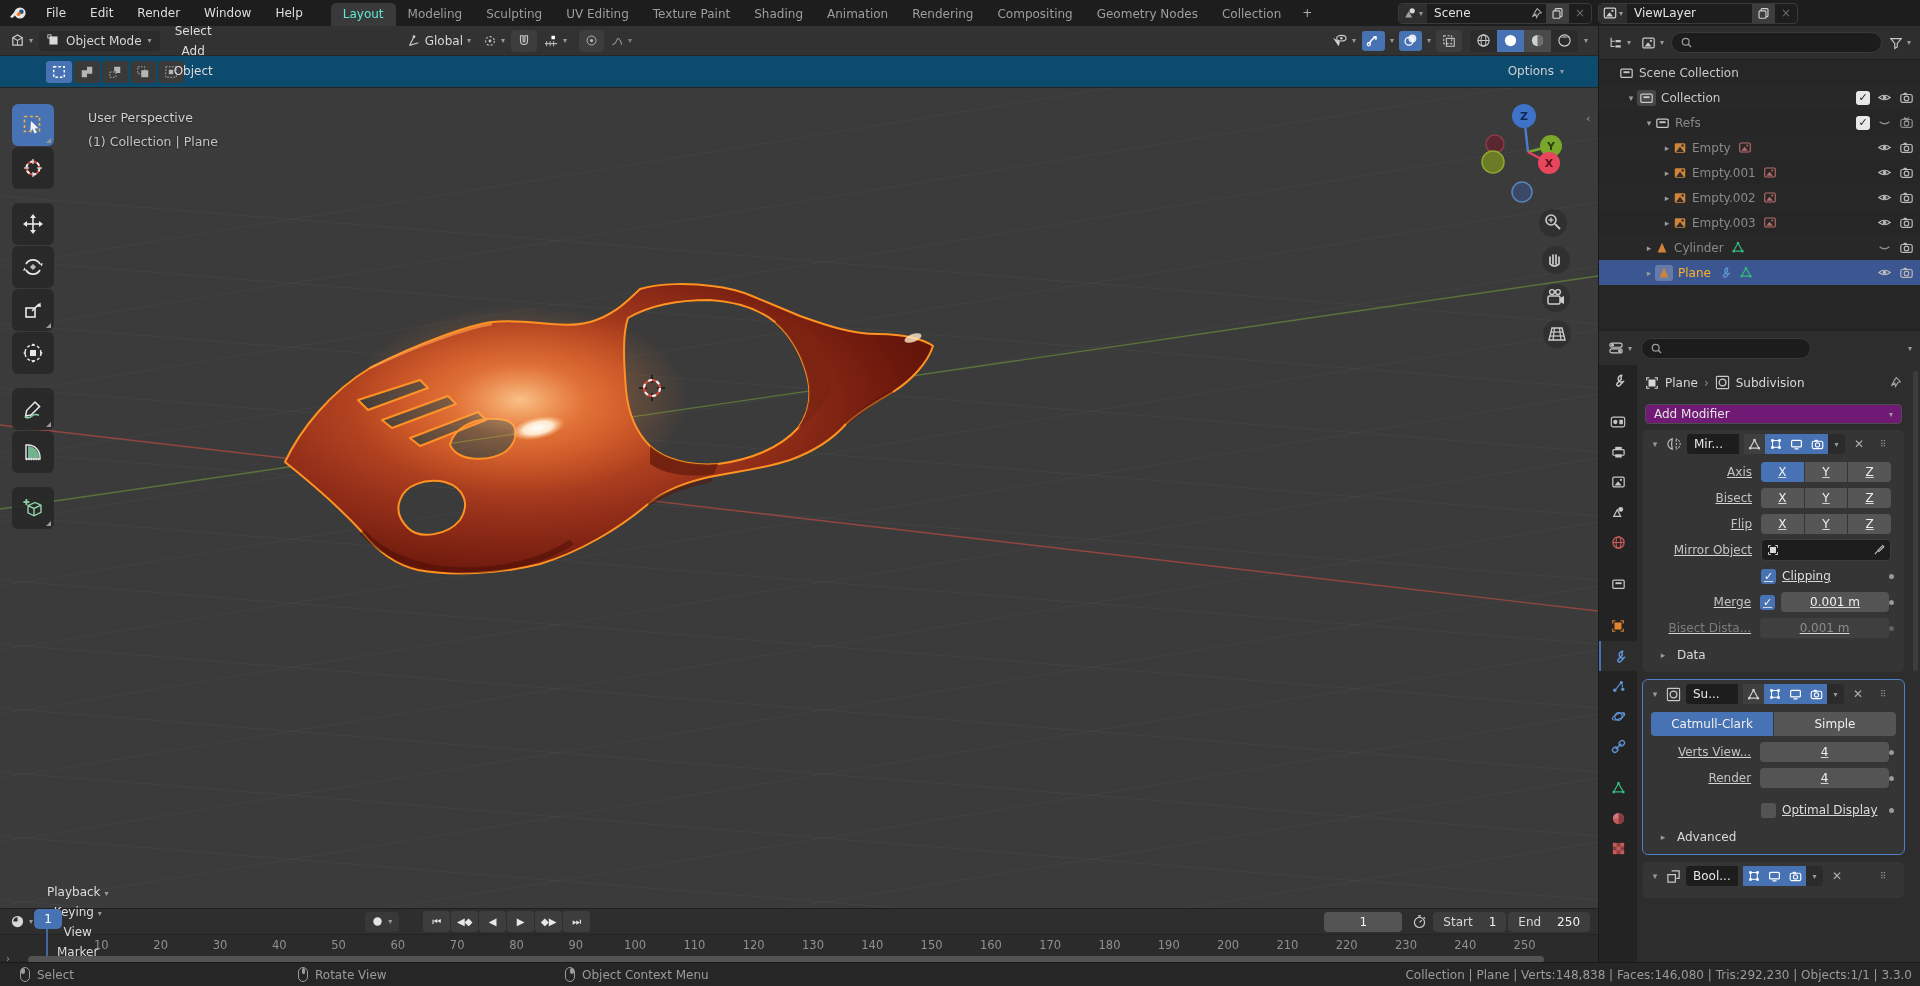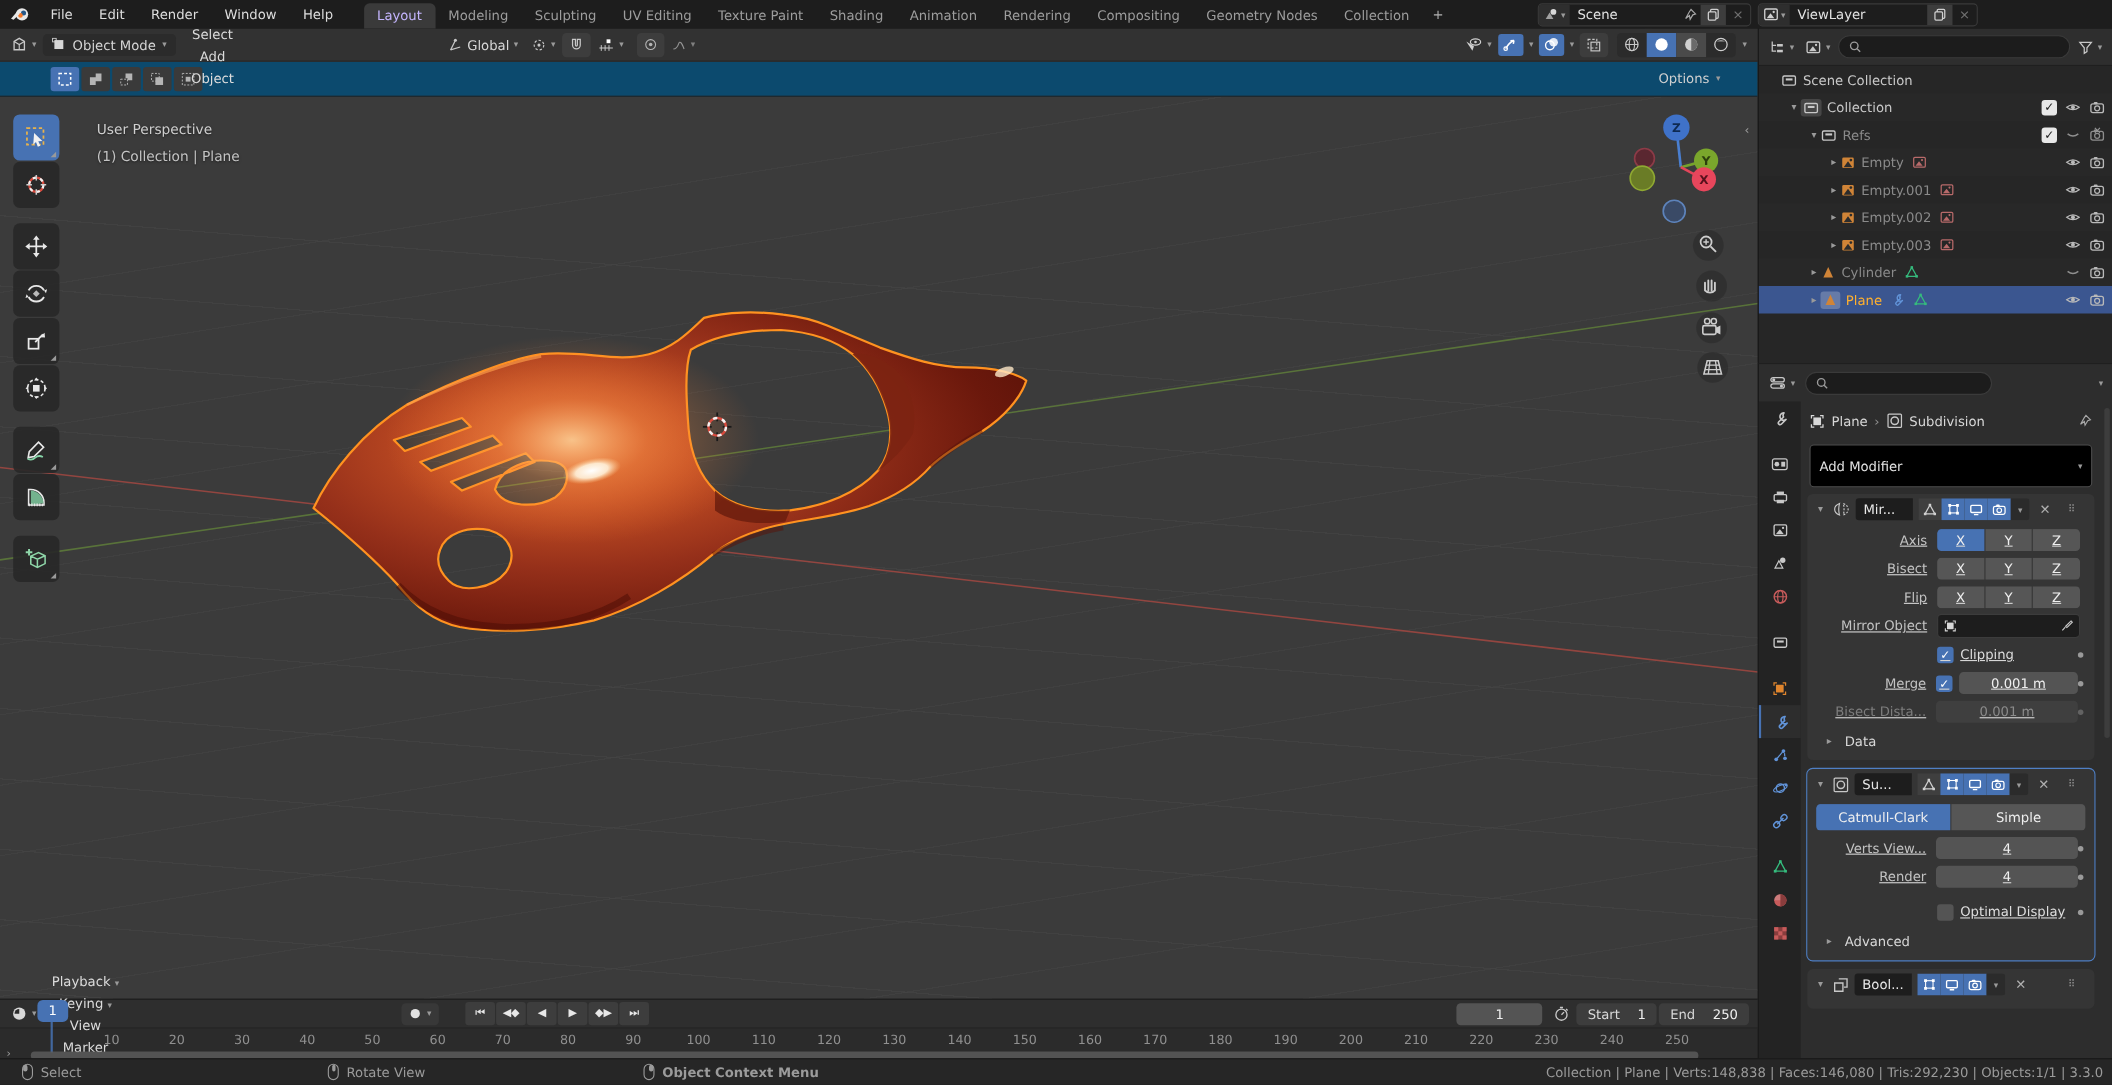--- a/index.html
+++ b/index.html
@@ -8,21 +8,21 @@
     -webkit-font-smoothing:antialiased; }
   .abs { position:absolute; }
   .row { display:flex; align-items:center;flex-direction:column; }
 
   
   #topbar { position:absolute; left:0; top:0; width:1920px; height:26px; background:#1d1d1d; display:flex; align-items:center; z-index:40; }
   #topbar .menus { display:flex; gap:4px; margin-left:8px; }
   #topbar .menus .mi { padding:3px 10px; color:#dedede; border-radius:4px; cursor:default; }
   #ws-tabs { display:flex; align-items:flex-end; margin-left:18px; height:26px; }
   .ws-tab { padding:4px 12px 5px; color:#9d9d9d; border-radius:5px 5px 0 0; }
-  .ws-tab.active { background:#3a3a3a; color:#c4b5fd; }
+  .ws-tab.active { background:#3a3a3a; color:#5eead4; }
   .ws-add { padding:4px 9px; color:#b0b0b0; }
   .tb-field { display:flex; align-items:center; background:#1d1d1d; border:1px solid #3a3a3a; border-radius:4px; height:21px; overflow:hidden; }
   .tb-field .icchip { background:#2e2e2e; height:100%; display:flex; align-items:center; padding:0 4px; gap:2px; }
   .tb-field .txt { padding:0 7px; color:#e3e3e3; flex:1; white-space:nowrap; }
   .chipbtn { background:#3d3d3d; height:100%; display:flex; align-items:center; padding:0 5px; }
   .dimx { color:#6f6f6f; padding:0 6px; }
 
   
   #viewport { position:absolute; left:0; top:26px; width:1598px; height:882px; background:#3b3b3b; overflow:hidden; }
   #vp-header { position:absolute; left:0; top:0; width:100%; height:30px; background:#323232; display:flex; align-items:center; z-index:30; border-bottom:1px solid #262626;}
@@ -69,21 +69,21 @@
 
   
   #props { position:absolute; left:1598px; top:330px; width:322px; height:632px; background:#2d2d2d; z-index:35; border-left:1px solid #191919; border-top:1px solid #1f1f1f;}
   #props .hd { height:34px; display:flex; align-items:center; gap:6px; padding:0 8px 0 6px; }
   #prop-tabs { position:absolute; left:0; top:34px; width:38px; bottom:0; background:#232323; display:flex; flex-direction:column; align-items:center; }
   .ptab { width:38px; height:30px; display:flex; align-items:center; justify-content:center; }
   .ptab.active { background:#2d2d2d; border-left:2px solid #4772b3; }
   .ptab.gap { margin-top:12px; }
   #prop-main { position:absolute; left:38px; top:34px; right:10px; bottom:0; }
   .crumb { display:flex; align-items:center; gap:6px; padding:10px 8px 4px; color:#d8d8d8; }
-  .btn-addmod { margin:10px 8px 6px; height:39px; background:#000000; border:1px solid #4c4c4c; border-radius:4px; display:flex; align-items:center; padding:0 8px; color:#e3e3e3;text-align:center; }
+  .btn-addmod { margin:10px 8px 6px; height:20px; background:#701a75; border:1px solid #4c4c4c; border-radius:4px; display:flex; align-items:center; padding:0 8px; color:#e3e3e3;text-align:center; }
   .panel { margin:6px 6px 8px; background:#353535; border-radius:5px; padding-bottom:8px; position:relative; }
   .panel.sel { outline:1.5px solid #4f7fc4; }
   .panel .phd { height:28px; display:flex; align-items:center; gap:5px; padding:0 6px; }
   .namechip { background:#1d1d1d; border-radius:3px 0 0 3px; height:20px; display:flex; align-items:center; padding:0 7px; color:#e8e8e8; min-width:52px; }
   .modtgl { display:flex; height:20px; border-radius:0 3px 3px 0; overflow:hidden; }
   .modtgl .t { width:21px; height:20px; display:flex; align-items:center; justify-content:center; background:#4772b3; }
   .modtgl .t.off { background:#3f3f3f; }
   .modtgl .t.dropp { background:#2b2b2b; width:17px; }
   .dots { margin-left:auto; color:#8f8f8f; letter-spacing:1px; font-size:9px; line-height:5px; width:18px; }
   .prow { display:flex; align-items:center; height:24px; margin:2px 0;text-decoration:underline; }
@@ -1334,21 +1334,21 @@
           <i></i>
         </span>
         <span>Select</span>
       </span>
       <span class="sb-item" style="left: 298px;">
         <span class="mouseic m">
           <i></i>
         </span>
         <span>Rotate View</span>
       </span>
-      <span class="sb-item" style="left: 585px; font-weight: bold;">
+      <span class="sb-item" style="left: 565px;">
         <span class="mouseic r">
           <i></i>
         </span>
         <span>Object Context Menu</span>
       </span>
     </footer>
 
 </div>
 
 </body></html>

